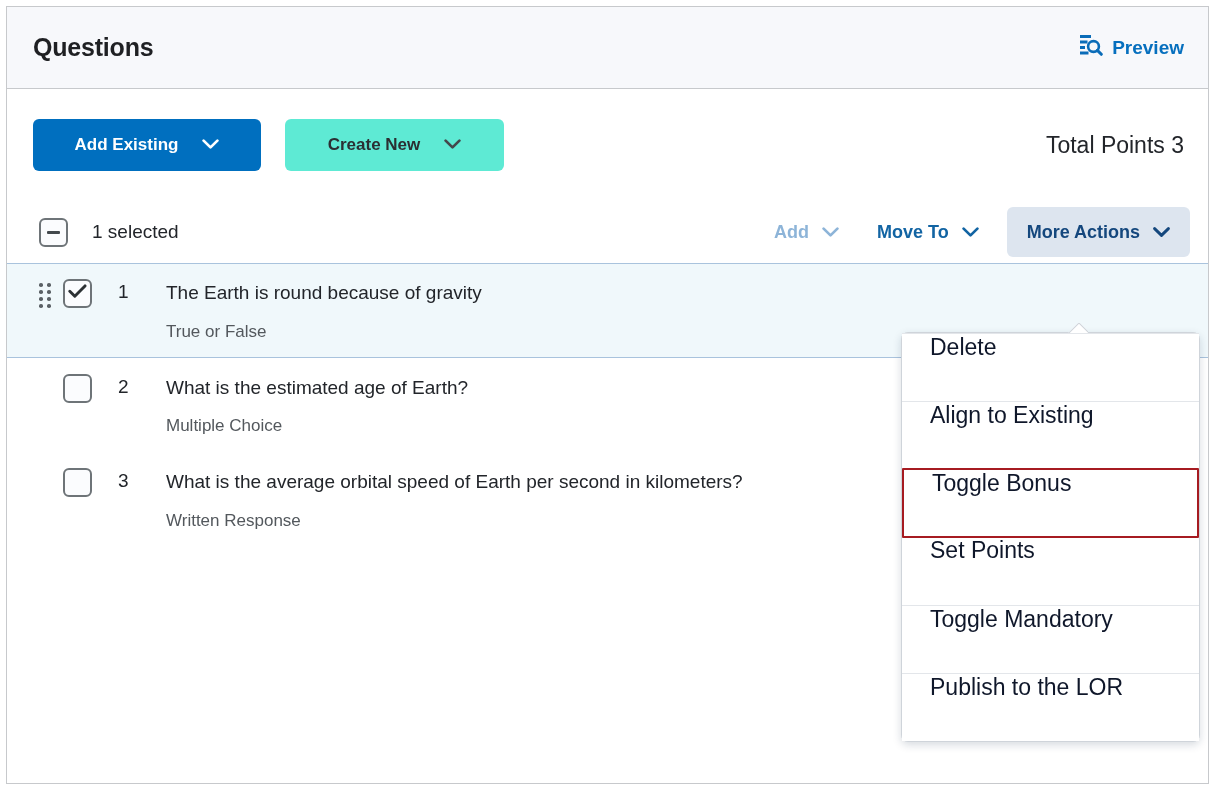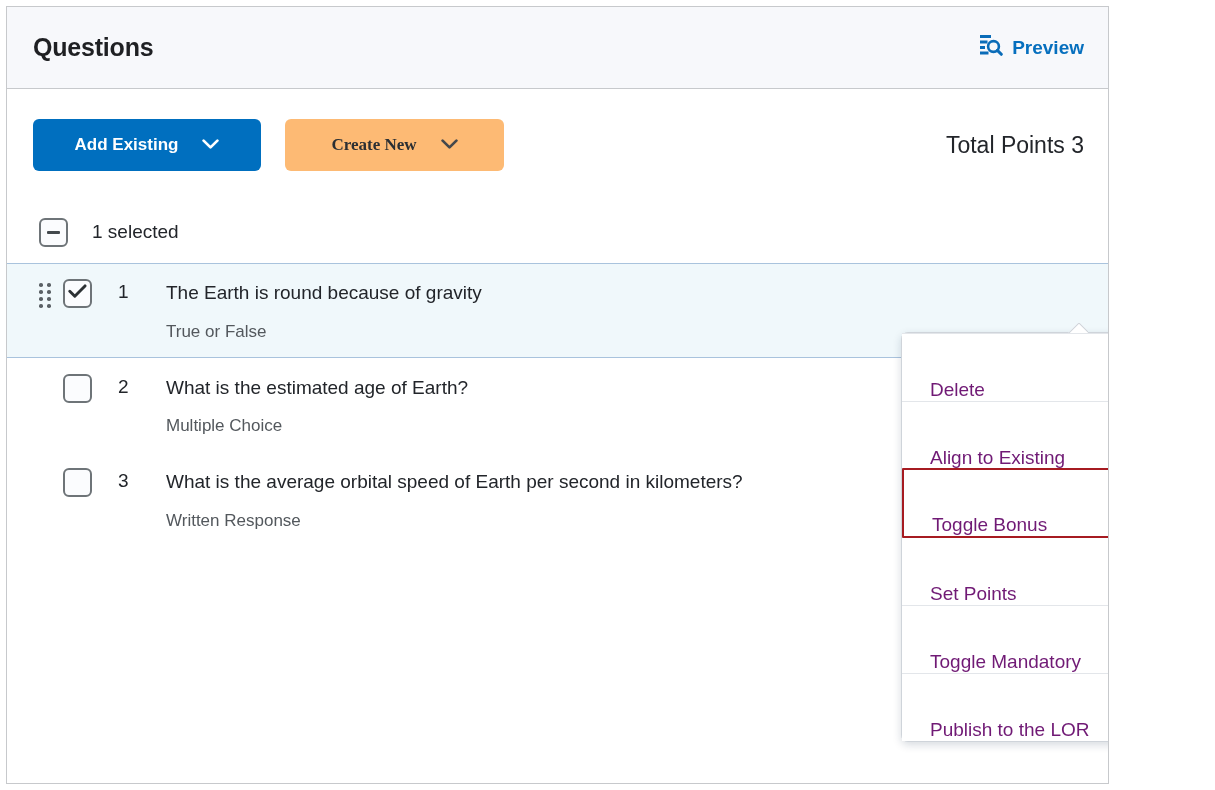--- a/index.html
+++ b/index.html
@@ -7,21 +7,21 @@
     width: 1215px; height: 790px;
     background: #ffffff;
     font-family: "Liberation Sans", sans-serif;
     -webkit-font-smoothing: antialiased;
   }
 
   
   .frame {
     position: absolute;
     left: 6px; top: 6px;
-    width: 1103px; height: 778px;
+    width: 1203px; height: 778px;
     border: 1px solid #c7c9cc;
     background: #ffffff;
     overflow: hidden;
   }
 
   
   .panel-header {
     position: relative;
     height: 82px;
     background: #f7f8fb;
@@ -65,21 +65,21 @@
     font-weight: bold;
     cursor: pointer;
     display: inline-flex;
     align-items: center;
     justify-content: center;
     gap: 24px;
     height: 52px;
     padding: 0 22px;
   }
   .btn-primary { background: #006fbf; color: #ffffff; min-width: 228px; }
-  .btn-secondary { background: #fdba74; color: #2b2f33; min-width: 219px; font-family: Liberation Serif, serif; }
+  .btn-secondary { background: #5eead4; color: #2b2f33; min-width: 219px; }
   .btn + .btn { margin-left: 24px; }
   .total-points {
     margin-left: auto;
     font-size: 23px;
     color: #22252a;
     font-weight: normal;
   }
 
   
   .select-bar {
@@ -204,24 +204,24 @@
     left: 2px; top: 3px;
     width: 16px; height: 16px;
     background: #ffffff;
     border: 1px solid #cfd4da;
     transform: rotate(45deg);
   }
   .menu-item {
     position: relative;
     height: 68px;
     display: flex;
-    align-items: flex-end;
+    align-items: flex-start;
     padding-left: 28px;
-    font-size: 19px;
-    color: #701a75;
+    font-size: 23px;
+    color: #0f172a;
     cursor: pointer;
     border-top: 1px solid #e3e6ea;
     background: #ffffff;
   }
   .menu-item:first-child { border-top: none; }
   .menu-item.highlighted {
     border: 2px solid #a61b21;
     border-radius: 1px;
     z-index: 2;
     margin: -1px 0;
@@ -270,20 +270,46 @@
     </button>
     <div class="total-points">Total Points 3</div>
   </div>
 
   <div class="select-bar">
     <span class="cb">
       <span class="dash"></span>
     </span>
     <span class="selected-count">1 selected</span>
 
+    <div class="action-links">
+      <button class="alink disabled">
+        <span>Add</span>
+        <span>
+          <svg width="17" height="11" viewBox="0 0 17 11">
+              <path d="M1.6 1.6 L8.5 8.4 L15.4 1.6" fill="none" stroke="#8db4d8" stroke-width="2.7" stroke-linecap="round" stroke-linejoin="round"></path>
+            </svg>
+        </span>
+      </button>
+      <button class="alink normal">
+        <span>Move To</span>
+        <span>
+          <svg width="17" height="11" viewBox="0 0 17 11">
+              <path d="M1.6 1.6 L8.5 8.4 L15.4 1.6" fill="none" stroke="#1264a3" stroke-width="2.7" stroke-linecap="round" stroke-linejoin="round"></path>
+            </svg>
+        </span>
+      </button>
+      <button class="alink active">
+        <span>More Actions</span>
+        <span>
+          <svg width="17" height="11" viewBox="0 0 17 11">
+              <path d="M1.6 1.6 L8.5 8.4 L15.4 1.6" fill="none" stroke="#14477d" stroke-width="2.9" stroke-linecap="round" stroke-linejoin="round"></path>
+            </svg>
+        </span>
+      </button>
+    </div>
   </div>
 
   <div class="qlist">
 
     <div class="qrow selected">
       <span class="drag-handle">
         <i></i>
           <i></i>
           <i></i>
           <i></i>

